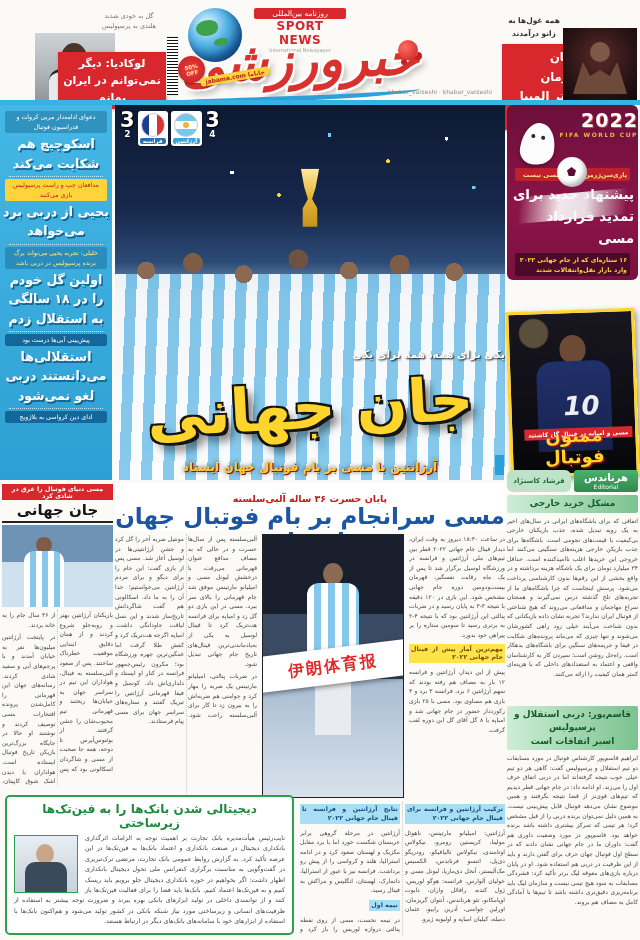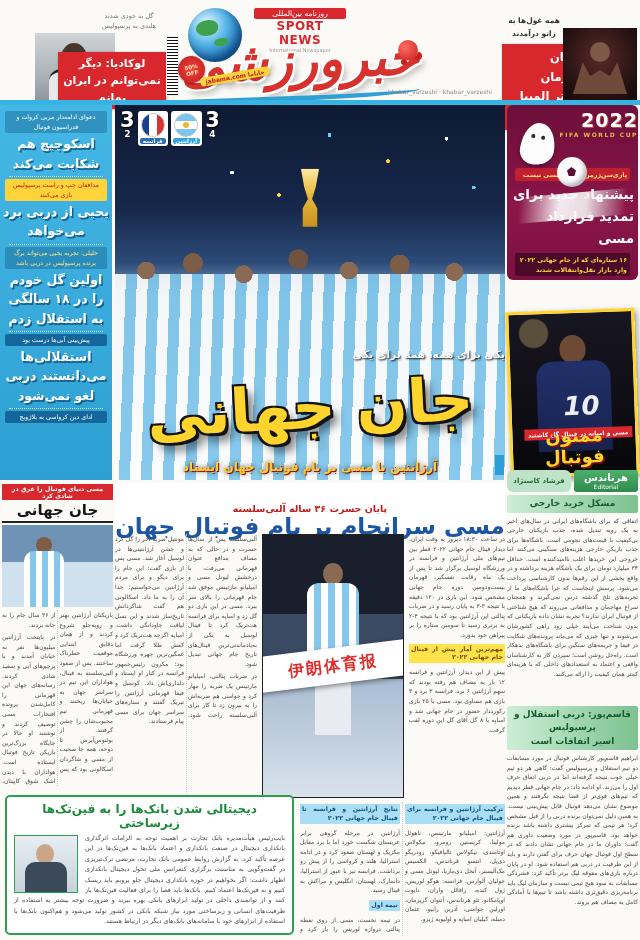--- a/index.html
+++ b/index.html
@@ -75,21 +75,21 @@
   .qh2{color:#fff;font-weight:900;font-size:12px;margin:0 4px;}
   
   .mbappe{left:508px;top:310px;width:129px;height:166px;background:radial-gradient(circle at 20% 12%,#5a4f3a 0 8%,transparent 9%),linear-gradient(180deg,#181620,#0d0c12 70%,#070709);border:3px solid #ffd42c;box-sizing:border-box;transform:rotate(-2deg);overflow:hidden;box-shadow:2px 3px 6px rgba(0,0,0,.4);}
   .mb-head{position:absolute;left:50px;top:22px;width:26px;height:28px;border-radius:50% 50% 45% 45%;background:#6d4a36;}
   .mb-body{position:absolute;left:26px;top:48px;width:74px;height:90px;border-radius:16px 16px 0 0;background:linear-gradient(180deg,#20306b,#17224d);}
   .mb-num{position:absolute;left:52px;top:78px;color:rgba(255,255,255,.92);font-size:26px;font-weight:bold;font-style:italic;}
   .mb-kicker{position:absolute;right:3px;bottom:34px;background:#d8282d;color:#fff;font-size:6px;font-weight:bold;padding:1px 4px;line-height:1.5;text-align:center;}
   .mb-title{position:absolute;left:0;right:0;bottom:6px;text-align:center;font-size:18px;font-weight:900;color:#ffd42c;text-shadow:1.5px 1.5px 0 #8a1010;}
   
   .centerhead{left:115px;top:483px;width:390px;height:48px;background:#fff;text-align:center;}
-  .ch-k{color:#c01d1d;font-size:9.5px;font-weight:bold;margin-top:20px;}
+  .ch-k{color:#c01d1d;font-size:9.5px;font-weight:bold;margin-top:10px;}
   .ch-h{color:#1c55a2;font-size:23px;font-weight:900;line-height:1.1;}
   
   .leftart{left:2px;top:484px;width:111px;height:308px;box-sizing:border-box;}
   .la-k{background:#d8282d;color:#fff;font-size:6.3px;text-align:center;padding:1px 2px;font-weight:bold;}
   .la-h{font-size:15px;font-weight:900;color:#151515;text-align:center;padding:1px 0 2px;border-bottom:2px solid #222;margin-bottom:2px;}
   .la-photo{height:82px;background:linear-gradient(180deg,#6f93b5 0 45%,#cfe0ee 45%);position:relative;overflow:hidden;}
   .la-photo::before{content:"";position:absolute;left:34px;top:12px;width:16px;height:16px;border-radius:50%;background:#7d5d46;}
   .la-photo::after{content:"";position:absolute;left:22px;top:26px;width:40px;height:56px;border-radius:10px 10px 0 0;background:repeating-linear-gradient(90deg,#fff 0 6px,#86c8ec 6px 12px);}
   .la-body{margin-top:3px;height:176px;overflow:hidden;columns:2;column-gap:4px;column-rule:1px dotted #ccc;font-size:6px;line-height:1.6;text-align:justify;color:#474747;}
   

